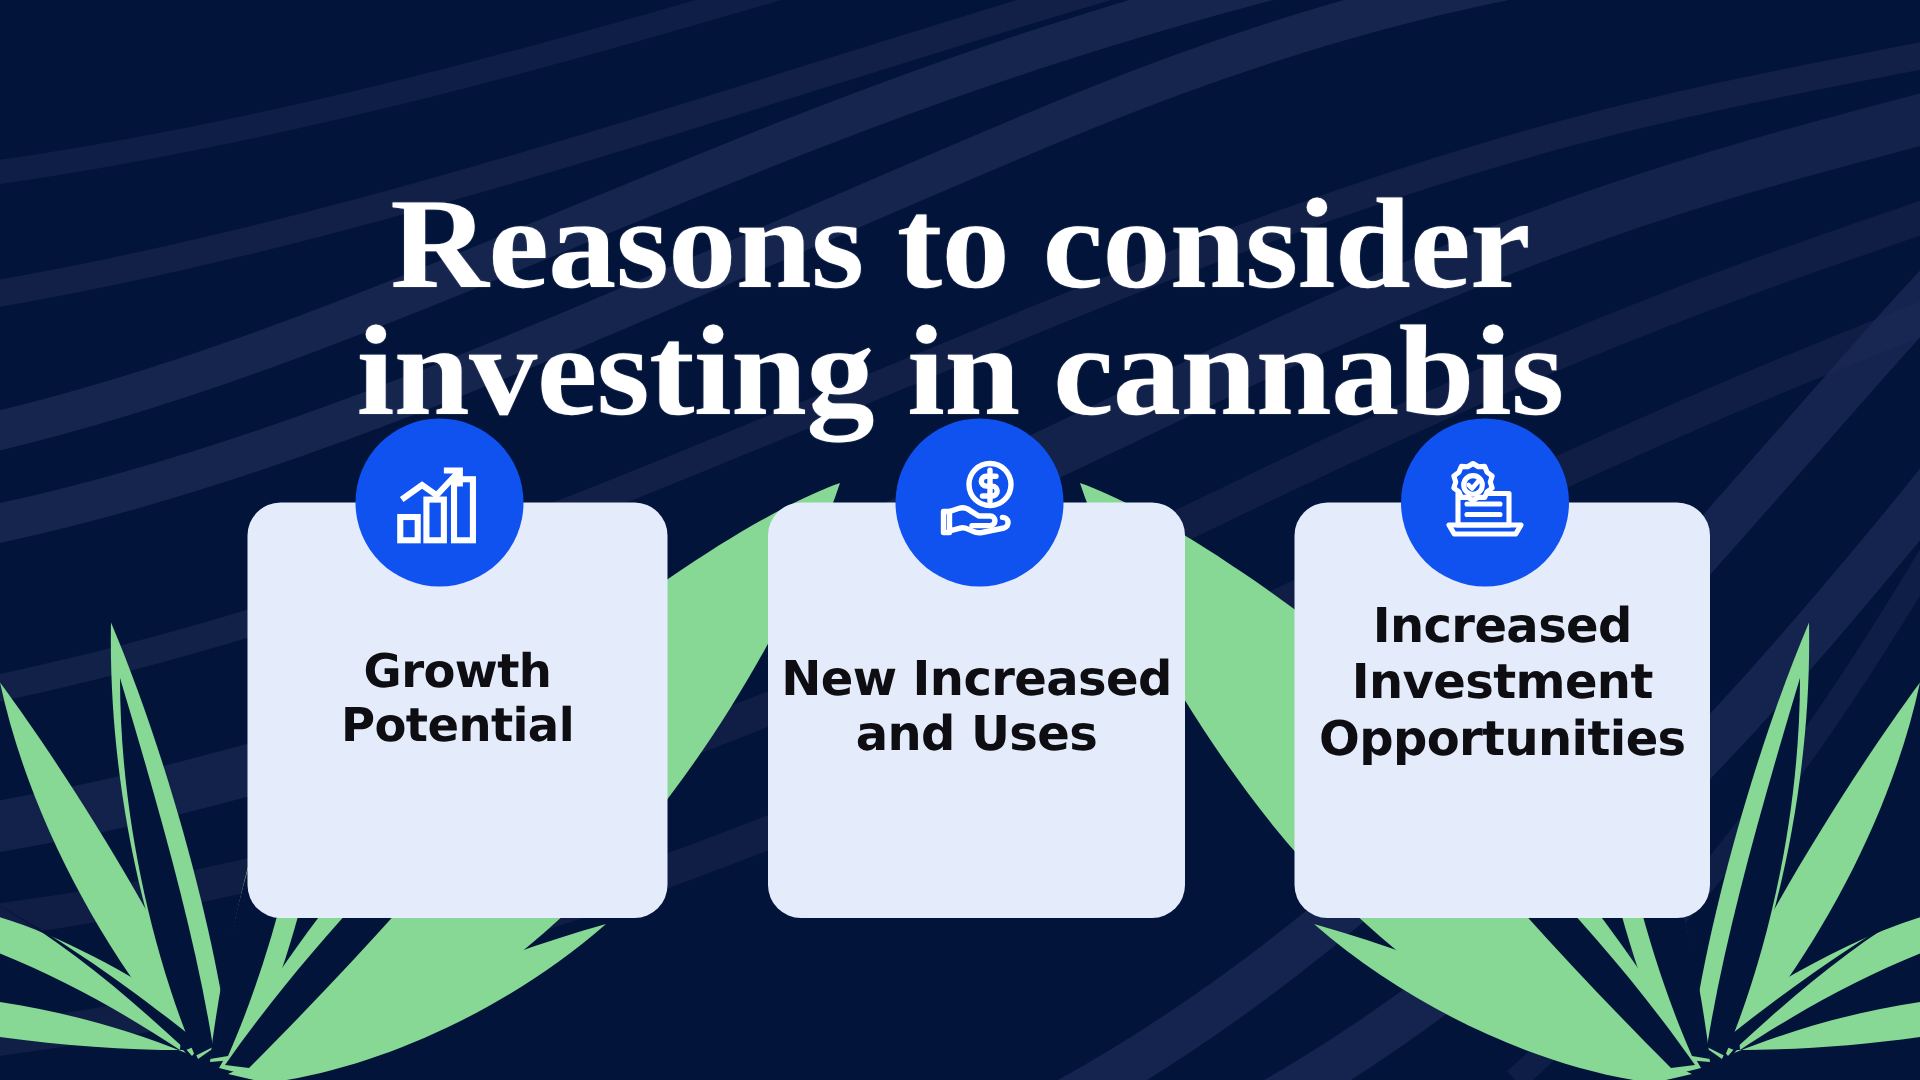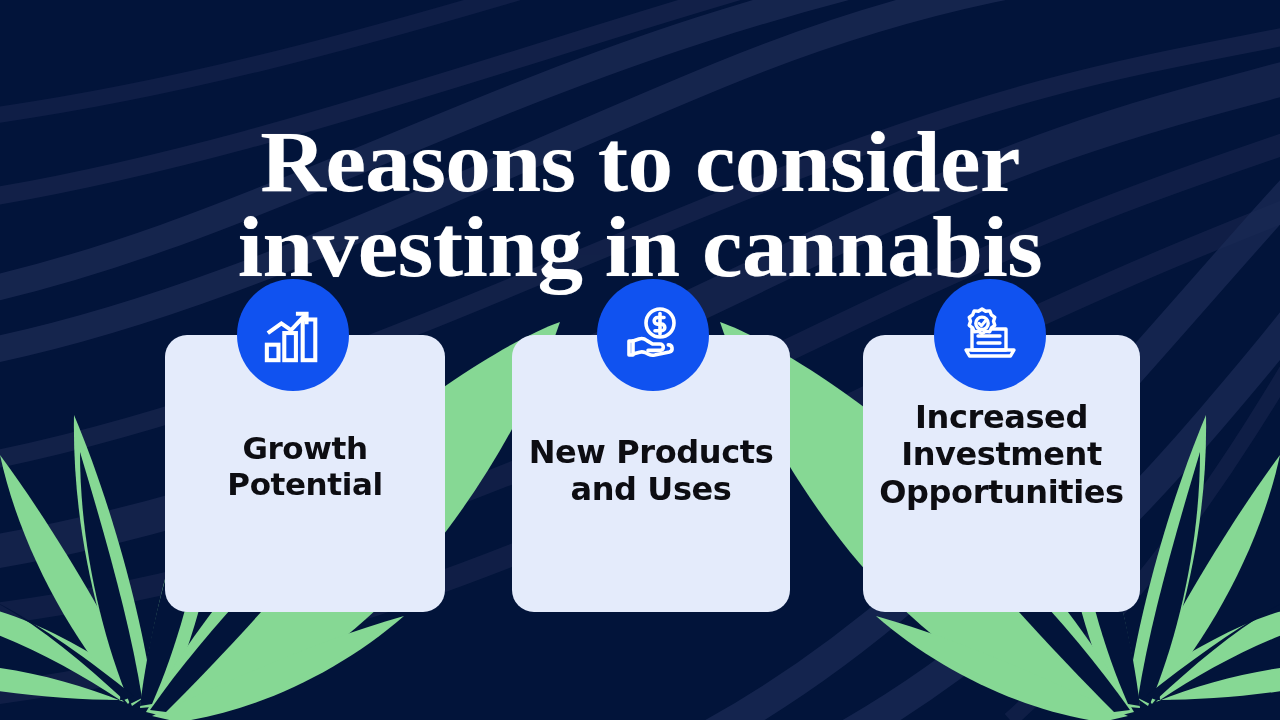--- a/index.html
+++ b/index.html
@@ -196,21 +196,21 @@
 investing in cannabis</h1>
 
   <div class="cards">
 
     <div class="card c1">
       <div class="card-label">Growth
 Potential</div>
     </div>
 
     <div class="card c2">
-      <div class="card-label">New Products
+      <div class="card-label">New Increased
 and Uses</div>
     </div>
 
     <div class="card c3">
       <div class="card-label">Increased
 Investment
 Opportunities</div>
     </div>
   </div>
 

